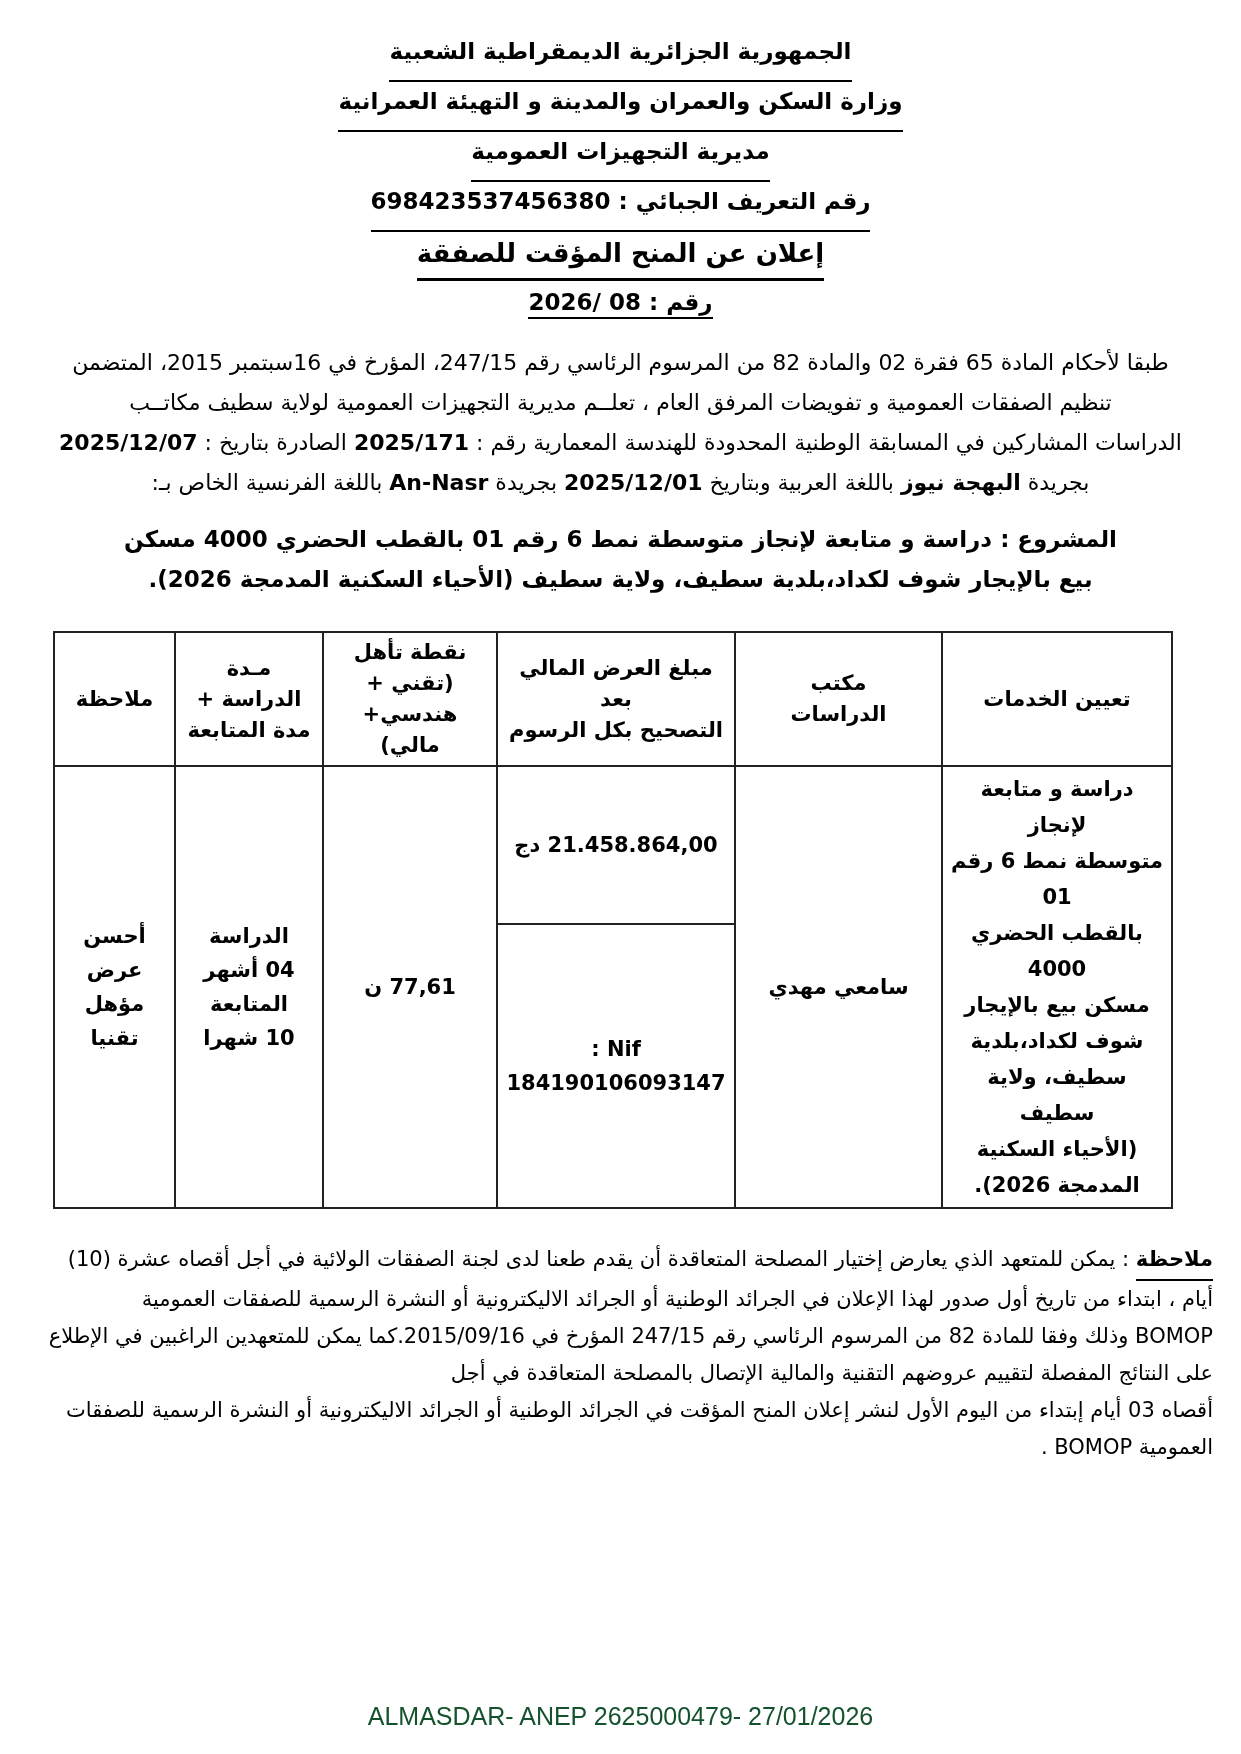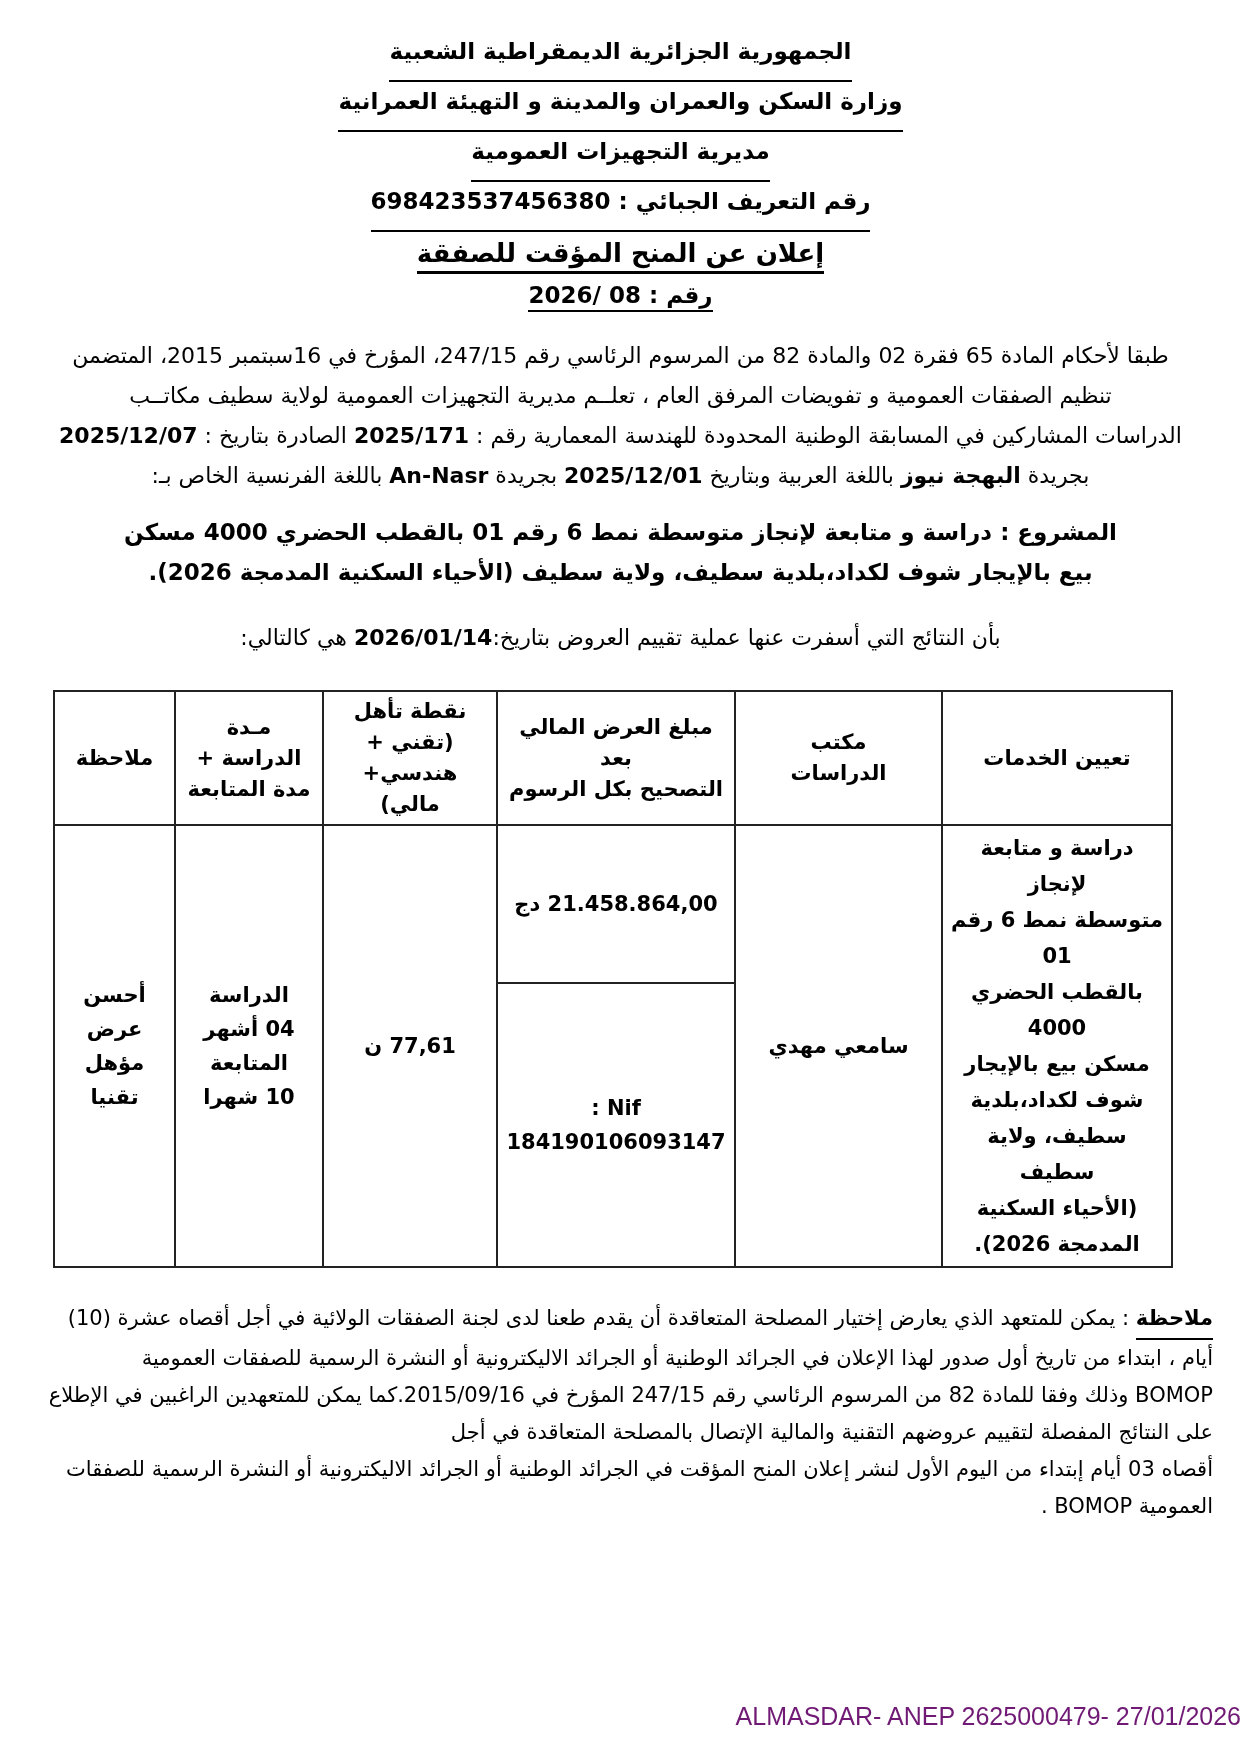--- a/index.html
+++ b/index.html
@@ -16,21 +16,21 @@
   
   .letterhead { text-align: center; padding-top: 38px; }
   .hdr-line { font-size: 23px; font-weight: bold; margin-bottom: 6px; }
   .hdr-line .u {
     display: inline-block;
     border-bottom: 2px solid #000;
     padding-bottom: 16px;
     white-space: pre-line;
   }
   .doc-title { font-size: 26px; font-weight: bold; margin-top: 4px; }
-  .doc-title .u { display: inline-block; border-bottom: 3px solid #000; padding-bottom: 3px; }
+  .doc-title .u { display: inline-block; border-bottom: 3px solid #000; padding-bottom: 10px; }
   .doc-number { font-size: 23px; font-weight: bold; margin-top: 8px; }
   .doc-number .u { display: inline-block; border-bottom: 2px solid #000; padding-bottom: 2px; white-space: pre-line; }
 
   
   .intro {
     margin: 24px 26px 0 26px;
     font-size: 22px;
     line-height: 40px;
     text-align: center;
     white-space: pre-line;
@@ -95,24 +95,24 @@
     border-bottom: 2px solid #000;
     padding-bottom: 1px;
   }
 
   
   .footer {
     position: absolute;
     top: 1702px; left: 0;
     width: 100%;
     direction: ltr;
-    text-align: right;
+    text-align: center;
     font-family: "Liberation Sans", sans-serif;
     font-size: 25px;
-    color: #701a75;
+    color: #14532d;
   }
 </style>
 </head>
 <body>
 
 <div class="doc">
 
   <div class="letterhead">
     <div class="hdr-line"><span class="u">الجمهورية الجزائرية الديمقراطية الشعبية</span></div>
     <div class="hdr-line"><span class="u">وزارة السكن والعمران والمدينة و التهيئة العمرانية</span></div>
@@ -123,21 +123,20 @@
   </div>
 
   <div class="intro"><span>طبقا لأحكام المادة 65 فقرة 02 والمادة 82 من المرسوم الرئاسي رقم 247/15، المؤرخ في 16سبتمبر 2015، المتضمن
 تنظيم الصفقات العمومية و تفويضات المرفق العام ، تعلــم مديرية التجهيزات العمومية لولاية سطيف مكاتــب
 الدراسات المشاركين في المسابقة الوطنية المحدودة للهندسة المعمارية رقم : </span><b>2025/171</b><span> الصادرة بتاريخ : </span><b>2025/12/07</b><span>
 بجريدة </span><b>البهجة نيوز</b><span> باللغة العربية وبتاريخ </span><b>2025/12/01</b><span> بجريدة </span><b>An-Nasr</b><span> باللغة الفرنسية الخاص بـ:</span></div>
 
   <div class="project">المشروع : دراسة و متابعة  لإنجاز متوسطة  نمط 6 رقم 01 بالقطب الحضري 4000 مسكن
 بيع بالإيجار شوف لكداد،بلدية سطيف، ولاية سطيف (الأحياء السكنية المدمجة 2026).</div>
 
-  <div class="results"><span>بأن النتائج التي أسفرت عنها عملية تقييم العروض بتاريخ:</span><b>2026/01/14</b><span>  هي كالتالي:</span></div>
 
   <table class="award" dir="rtl">
     <colgroup>
       <col style="width:230px">
         <col style="width:207px">
         <col style="width:238px">
       <col style="width:174px">
         <col style="width:148px">
         <col style="width:121px">
     </colgroup>

